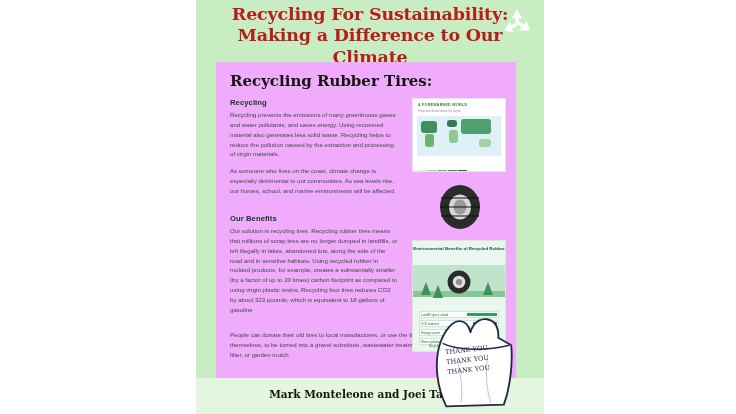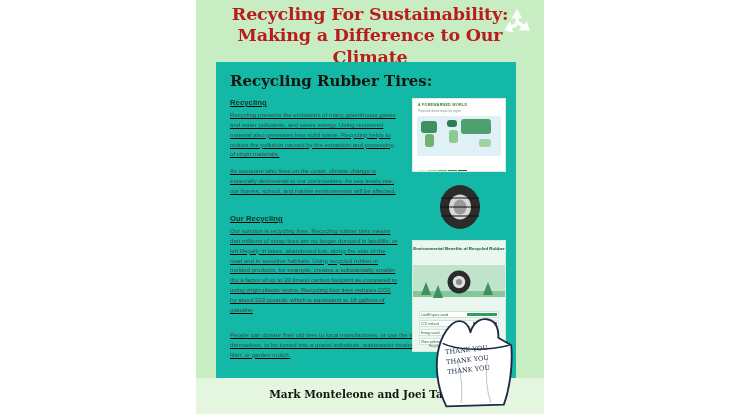--- a/index.html
+++ b/index.html
@@ -24,29 +24,29 @@
     font-size:17.5px;
     line-height:1.22;
     color:#b91c1c;
     letter-spacing:-0.2px;
   }
   .recycle-logo{
     position:absolute;right:10px;top:6px;width:34px;height:34px;
   }
   .card{
     position:absolute;left:20px;top:62px;width:300px;height:332px;
-    background:#14b8a6;
+    background:#f0abfc;
   }
   .card-title{
     position:absolute;left:14px;top:10px;
     font-family:"DejaVu Serif", serif;
     font-weight:bold;font-size:15px;color:#12160f;
   }
 
-  .sec{position:absolute;text-decoration:underline;}
+  .sec{position:absolute;}
   .sec h3{
     margin:0 0 3px 0;
     font-size:7.6px;
     font-weight:bold;
     color:#12341f;
     letter-spacing:0.1px;
   }
   .sec p{
     margin:0;
     font-size:6.1px;
@@ -158,21 +158,21 @@
       <div class="sec sec-recycling">
         <h3>Recycling</h3>
         <p>Recycling prevents the emissions of many greenhouse gases and water pollutants, and saves energy. Using recovered material also generates less solid waste. Recycling helps to reduce the pollution caused by the extraction and processing of virgin materials.</p>
       </div>
 
       <div class="sec sec-why">
         <p>As someone who lives on the coast, climate change is especially detrimental to our communities. As sea levels rise, our homes, school, and marine environments will be affected.</p>
       </div>
 
       <div class="sec sec-solution">
-        <h3>Our Recycling</h3>
+        <h3>Our Benefits</h3>
         <p>Our solution is recycling tires. Recycling rubber tires means that millions of scrap tires are no longer dumped in landfills, or left illegally in lakes, abandoned lots, along the side of the road and in sensitive habitats. Using recycled rubber in molded products, for example, creates a substantially smaller (by a factor of up to 20 times) carbon footprint as compared to using virgin plastic resins. Recycling four tires reduces CO2 by about 323 pounds, which is equivalent to 18 gallons of gasoline</p>
       </div>
 
       <div class="sec sec-how">
         <p>People can donate their old tires to local manufactures, or use the tires themselves, to be turned into a gravel substitute, wastewater treatment filter, or garden mulch.</p>
       </div>
 
       <div class="fig-map">
         <div class="fm-title">A FOREWARNED WORLD</div>
         <div class="fm-sub">Projected climate impact by region</div>

